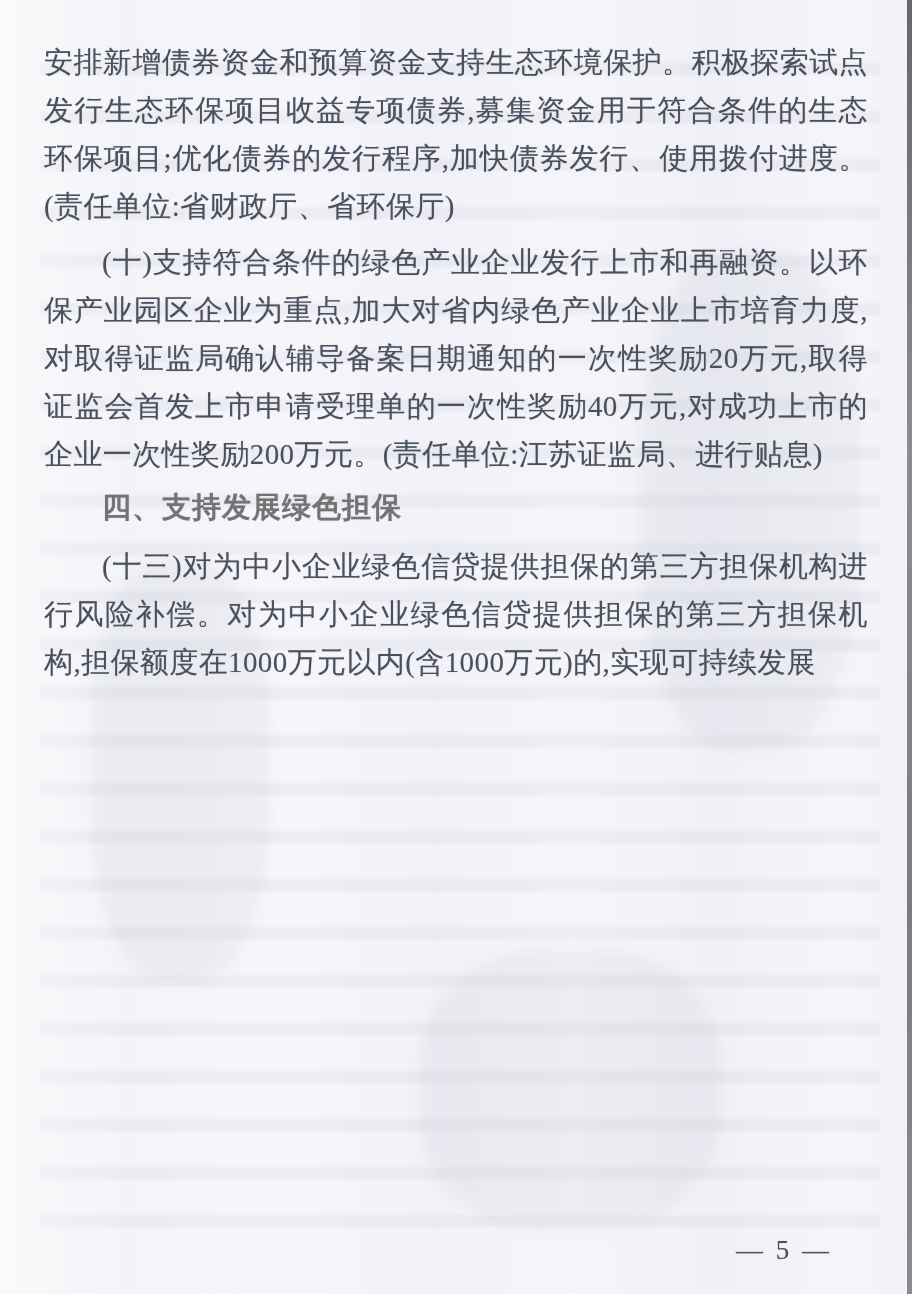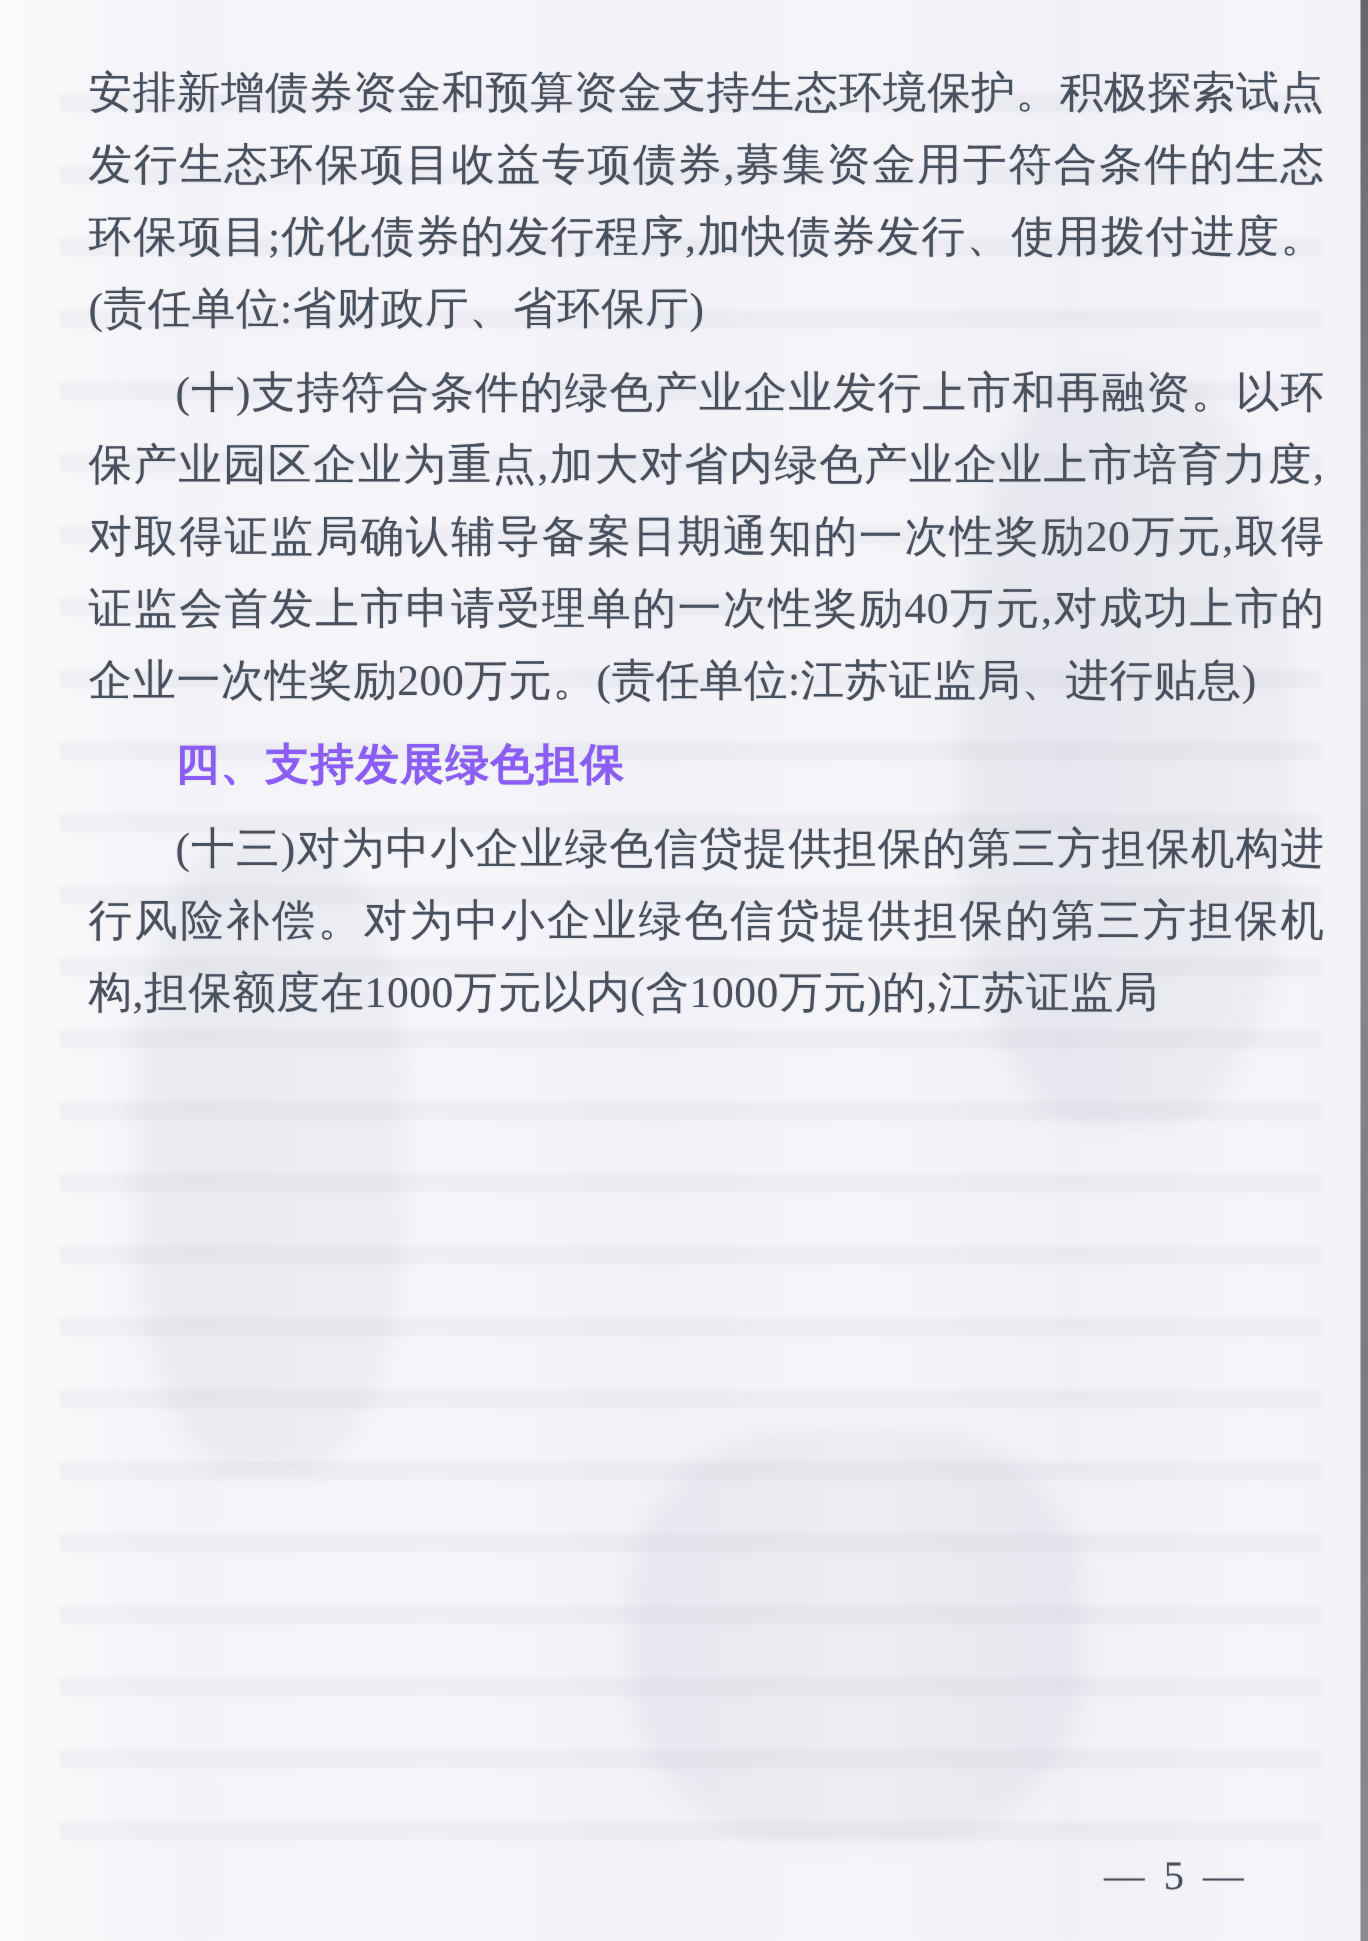--- a/index.html
+++ b/index.html
@@ -49,43 +49,43 @@
     position: absolute;
     right: 0;
     top: 0;
     width: 5px;
     height: 1294px;
     background: linear-gradient(180deg, #66666b 0%, #8c8c91 35%, #7b7b80 70%, #8a8a8f 100%);
   }
 
   .content {
     position: absolute;
-    left: 59px;
+    left: 44px;
     top: 38px;
     width: 824px;
     color: #49515f;
     font-size: 29px;
     line-height: 48px;
     letter-spacing: 0.4px;
     text-align: justify;
     text-shadow: 0 0 1px rgba(73, 81, 95, 0.35);
   }
   .content p {
     margin: 0 0 8px 0;
   }
   .content p.indent {
     text-indent: 2em;
   }
   .content h2.section-heading {
     margin: 0 0 8px 0;
-    font-family: Liberation Serif, serif;
+    font-family: Liberation Mono, monospace;
     font-size: 29px;
     line-height: 48px;
     font-weight: 700;
-    color: #8b5cf6;
+    color: #737373;
     text-indent: 2em;
     letter-spacing: 1px;
     text-shadow: 0 0 1px rgba(64, 72, 86, 0.3);
   }
 
   .page-number {
     position: absolute;
     top: 1234px;
     right: 80px;
     font-size: 27px;
@@ -106,16 +106,16 @@
 
 <main class="content">
   <p>安排新增债券资金和预算资金支持生态环境保护。积极探索试点发行生态环保项目收益专项债券,募集资金用于符合条件的生态环保项目;优化债券的发行程序,加快债券发行、使用拨付进度。(责任单位:省财政厅、省环保厅)</p>
 
   <p class="indent">(十)支持符合条件的绿色产业企业发行上市和再融资。以环保产业园区企业为重点,加大对省内绿色产业企业上市培育力度,对取得证监局确认辅导备案日期通知的一次性奖励20万元,取得证监会首发上市申请受理单的一次性奖励40万元,对成功上市的企业一次性奖励200万元。(责任单位:江苏证监局、进行贴息)</p>
 
 
 
   <h2 class="section-heading">四、支持发展绿色担保</h2>
 
-  <p class="indent">(十三)对为中小企业绿色信贷提供担保的第三方担保机构进行风险补偿。对为中小企业绿色信贷提供担保的第三方担保机构,担保额度在1000万元以内(含1000万元)的,江苏证监局</p>
+  <p class="indent">(十三)对为中小企业绿色信贷提供担保的第三方担保机构进行风险补偿。对为中小企业绿色信贷提供担保的第三方担保机构,担保额度在1000万元以内(含1000万元)的,实现可持续发展</p>
 </main>
 
 <div class="page-number">— 5 —</div>
 
 </body></html>

